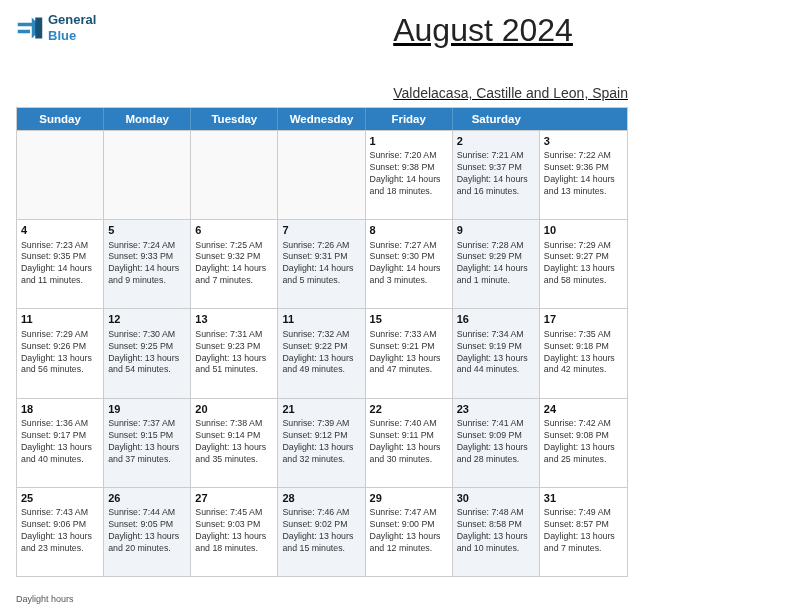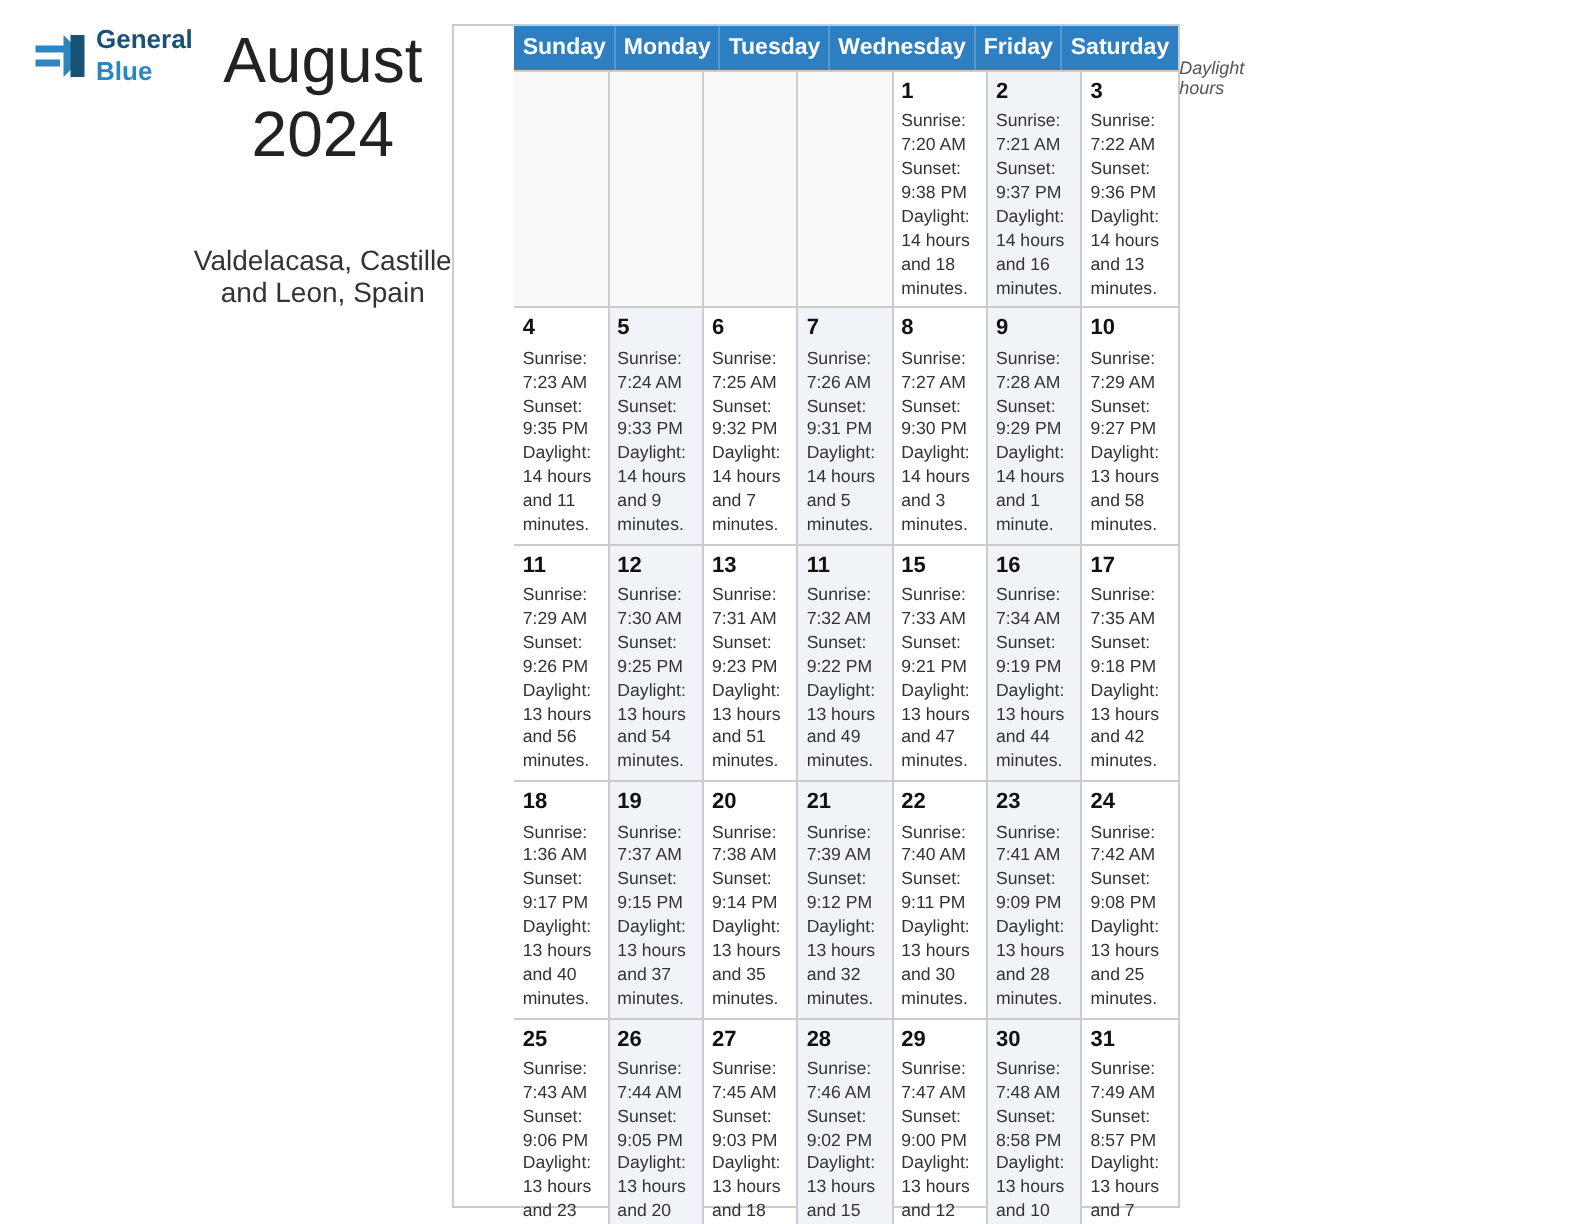--- a/index.html
+++ b/index.html
@@ -8,21 +8,21 @@
       background: #fff;
       width: 792px;
       height: 612px;
       overflow: hidden;
     }
     .page {
       width: 644px;
       height: 612px;
       padding: 12px 16px 8px 16px;
       display: flex;
-      flex-direction: row;
+      flex-direction: column;
     }
     .header {
       display: flex;
       align-items: flex-start;
       justify-content: space-between;
       margin-bottom: 6px;
     }
     .logo {
       display: flex;
       align-items: center;
@@ -32,38 +32,38 @@
       font-size: 13px;
       font-weight: bold;
       color: #1a5276;
       line-height: 1.2;
     }
     .logo-icon {
       width: 28px;
       height: 28px;
     }
     .title-area {
-      text-align: center;
+      text-align: left;
+      text-decoration: underline;
     }
     .month-title {
       font-size: 32px;
       font-weight: normal;
       color: #222;
     }
     .subtitle {
       font-size: 14px;
       color: #333;
       margin-top: 36px;
     }
     .calendar {
       flex: 1;
       display: flex;
       flex-direction: column;
       border: 1px solid #ccc;
-      padding-left: 30px;
     }
     .cal-header {
       display: grid;
       grid-template-columns: repeat(7, 1fr);
       background: #2e7fc1;
     }
     .cal-header-cell {
       color: #fff;
       font-size: 11.5px;
       font-weight: bold;
@@ -104,21 +104,20 @@
     }
     .cell-text {
       font-size: 8.8px;
       color: #333;
       line-height: 1.35;
     }
     .footer {
       margin-top: 17px;
       font-size: 9px;
       color: #555;
-      font-style: italic;
     }
   </style>
 </head>
 <body>
 
 <div class="page">
   <div class="header">
     <div class="logo">
       <svg class="logo-icon" viewBox="0 0 32 32">
         <rect x="0" y="0" width="32" height="32" fill="white"></rect>

